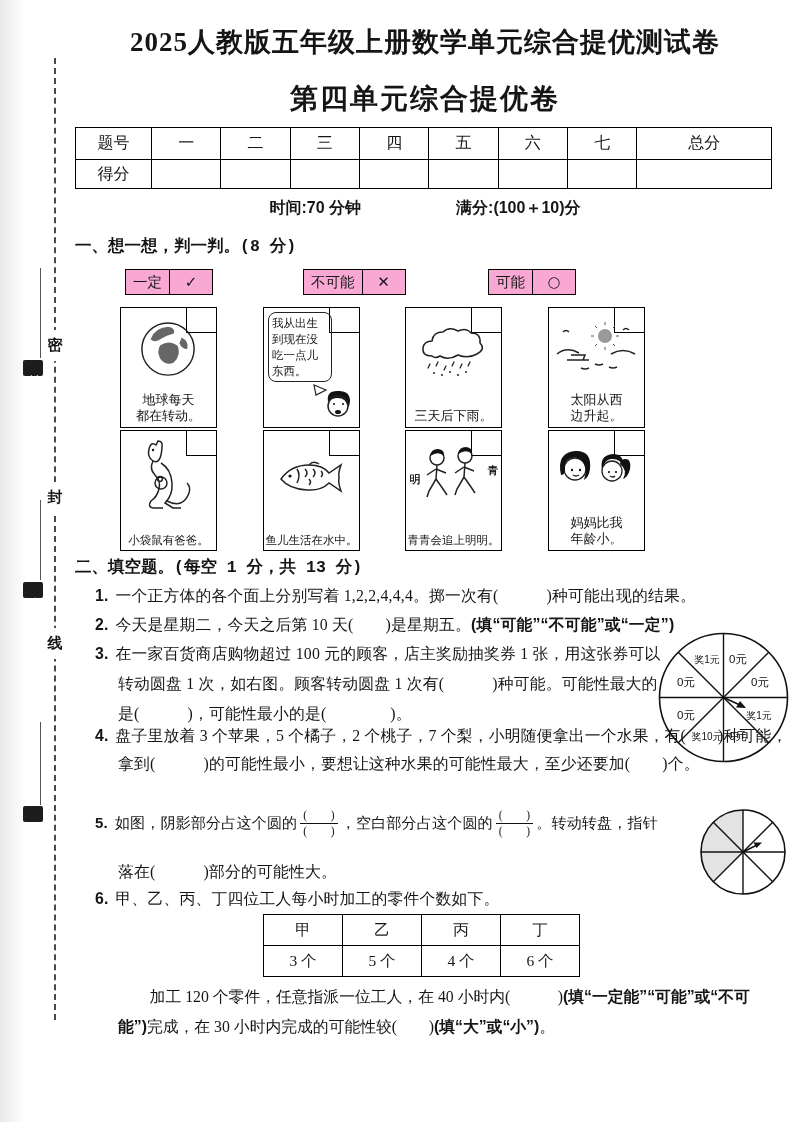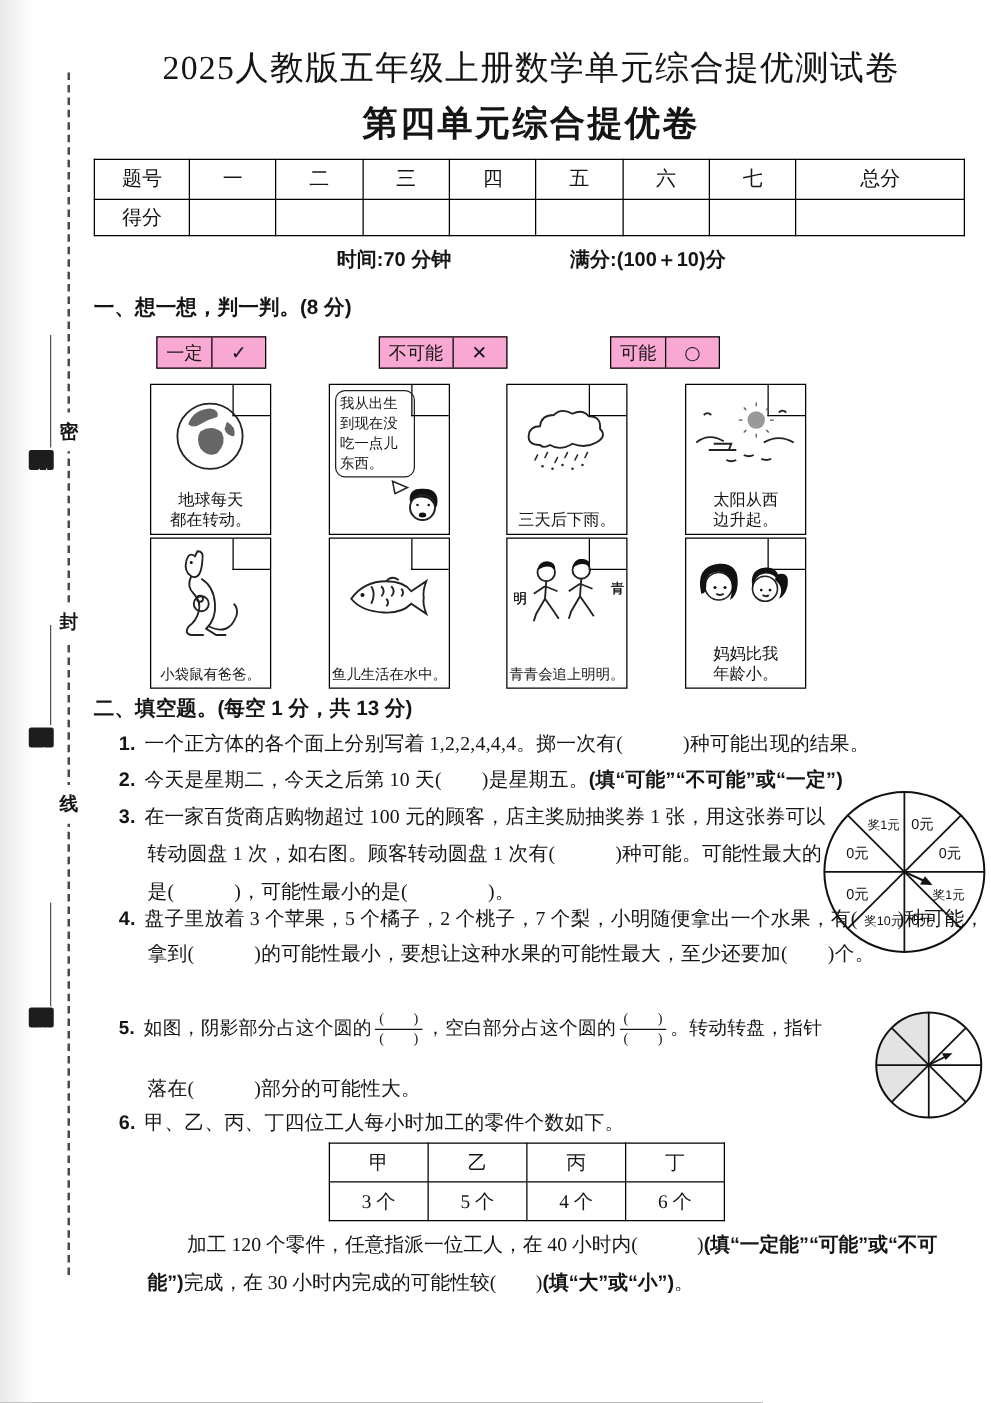--- a/index.html
+++ b/index.html
@@ -9,34 +9,34 @@
         background:linear-gradient(90deg,#e9e9e9,#fff);}
   
   .seal-line{position:absolute;left:54px;top:58px;height:962px;border-left:2px dashed #4a4a4a;}
   .seal-char{position:absolute;left:46px;width:18px;background:#fff;text-align:center;
         font-weight:700;font-size:15px;padding:6px 0;font-family:"Liberation Sans",sans-serif;}
   .write-line{position:absolute;left:40px;width:0;border-left:1.5px solid #555;}
   .field-label{position:absolute;left:23px;width:20px;background:#1d1d1d;color:#fff;
         writing-mode:vertical-rl;text-align:center;font-size:12.5px;padding:5px 0;
         letter-spacing:3px;border-radius:2px;font-family:"Liberation Sans",sans-serif;}
   
-  .title{position:absolute;left:75px;right:18px;top:36px;text-align:center;
-        font-size:27px;font-weight:400;letter-spacing:1px;}
+  .title{position:absolute;left:75px;right:18px;top:24px;text-align:center;
+        font-size:27px;font-weight:700;letter-spacing:1px;}
   .subtitle{position:absolute;left:75px;right:18px;top:80px;text-align:center;
         font-size:28px;font-weight:700;letter-spacing:2px;}
   table.score{position:absolute;left:75px;top:127px;width:697px;border-collapse:collapse;}
   table.score td{border:1.6px solid #000;text-align:center;font-size:16px;height:31px;padding:0;}
   table.score tr:nth-child(2) td{height:28px;}
   table.score td:first-child{width:75px;}
   .timeline{position:absolute;left:75px;right:18px;top:198px;display:flex;
         justify-content:center;gap:95px;font-weight:700;font-size:16px;
         font-family:"Liberation Sans",sans-serif;}
   
   .s-head{position:absolute;left:75px;font-size:16.5px;font-weight:700;
-        font-family:Liberation Sans, sans-serif;}
+        font-family:Liberation Mono, monospace;}
   .legend{position:absolute;top:269px;height:24px;display:flex;border:1.6px solid #000;
         font-size:14.5px;align-items:stretch;background:#f9a8d4;}
   .legend .lab{display:flex;align-items:center;padding:0 7px;}
   .legend .mark{border-left:1.6px solid #000;width:42px;display:flex;align-items:center;
         justify-content:center;font-size:15px;font-family:"DejaVu Sans",sans-serif;}
   
   .card{position:absolute;width:95px;height:119px;border:1.6px solid #000;background:#fff;}
   .ansbox{position:absolute;top:0;right:0;width:29px;height:24px;
         border-left:1.6px solid #000;border-bottom:1.6px solid #000;}
   .cap{position:absolute;bottom:3px;left:0;right:0;text-align:center;font-size:13px;

